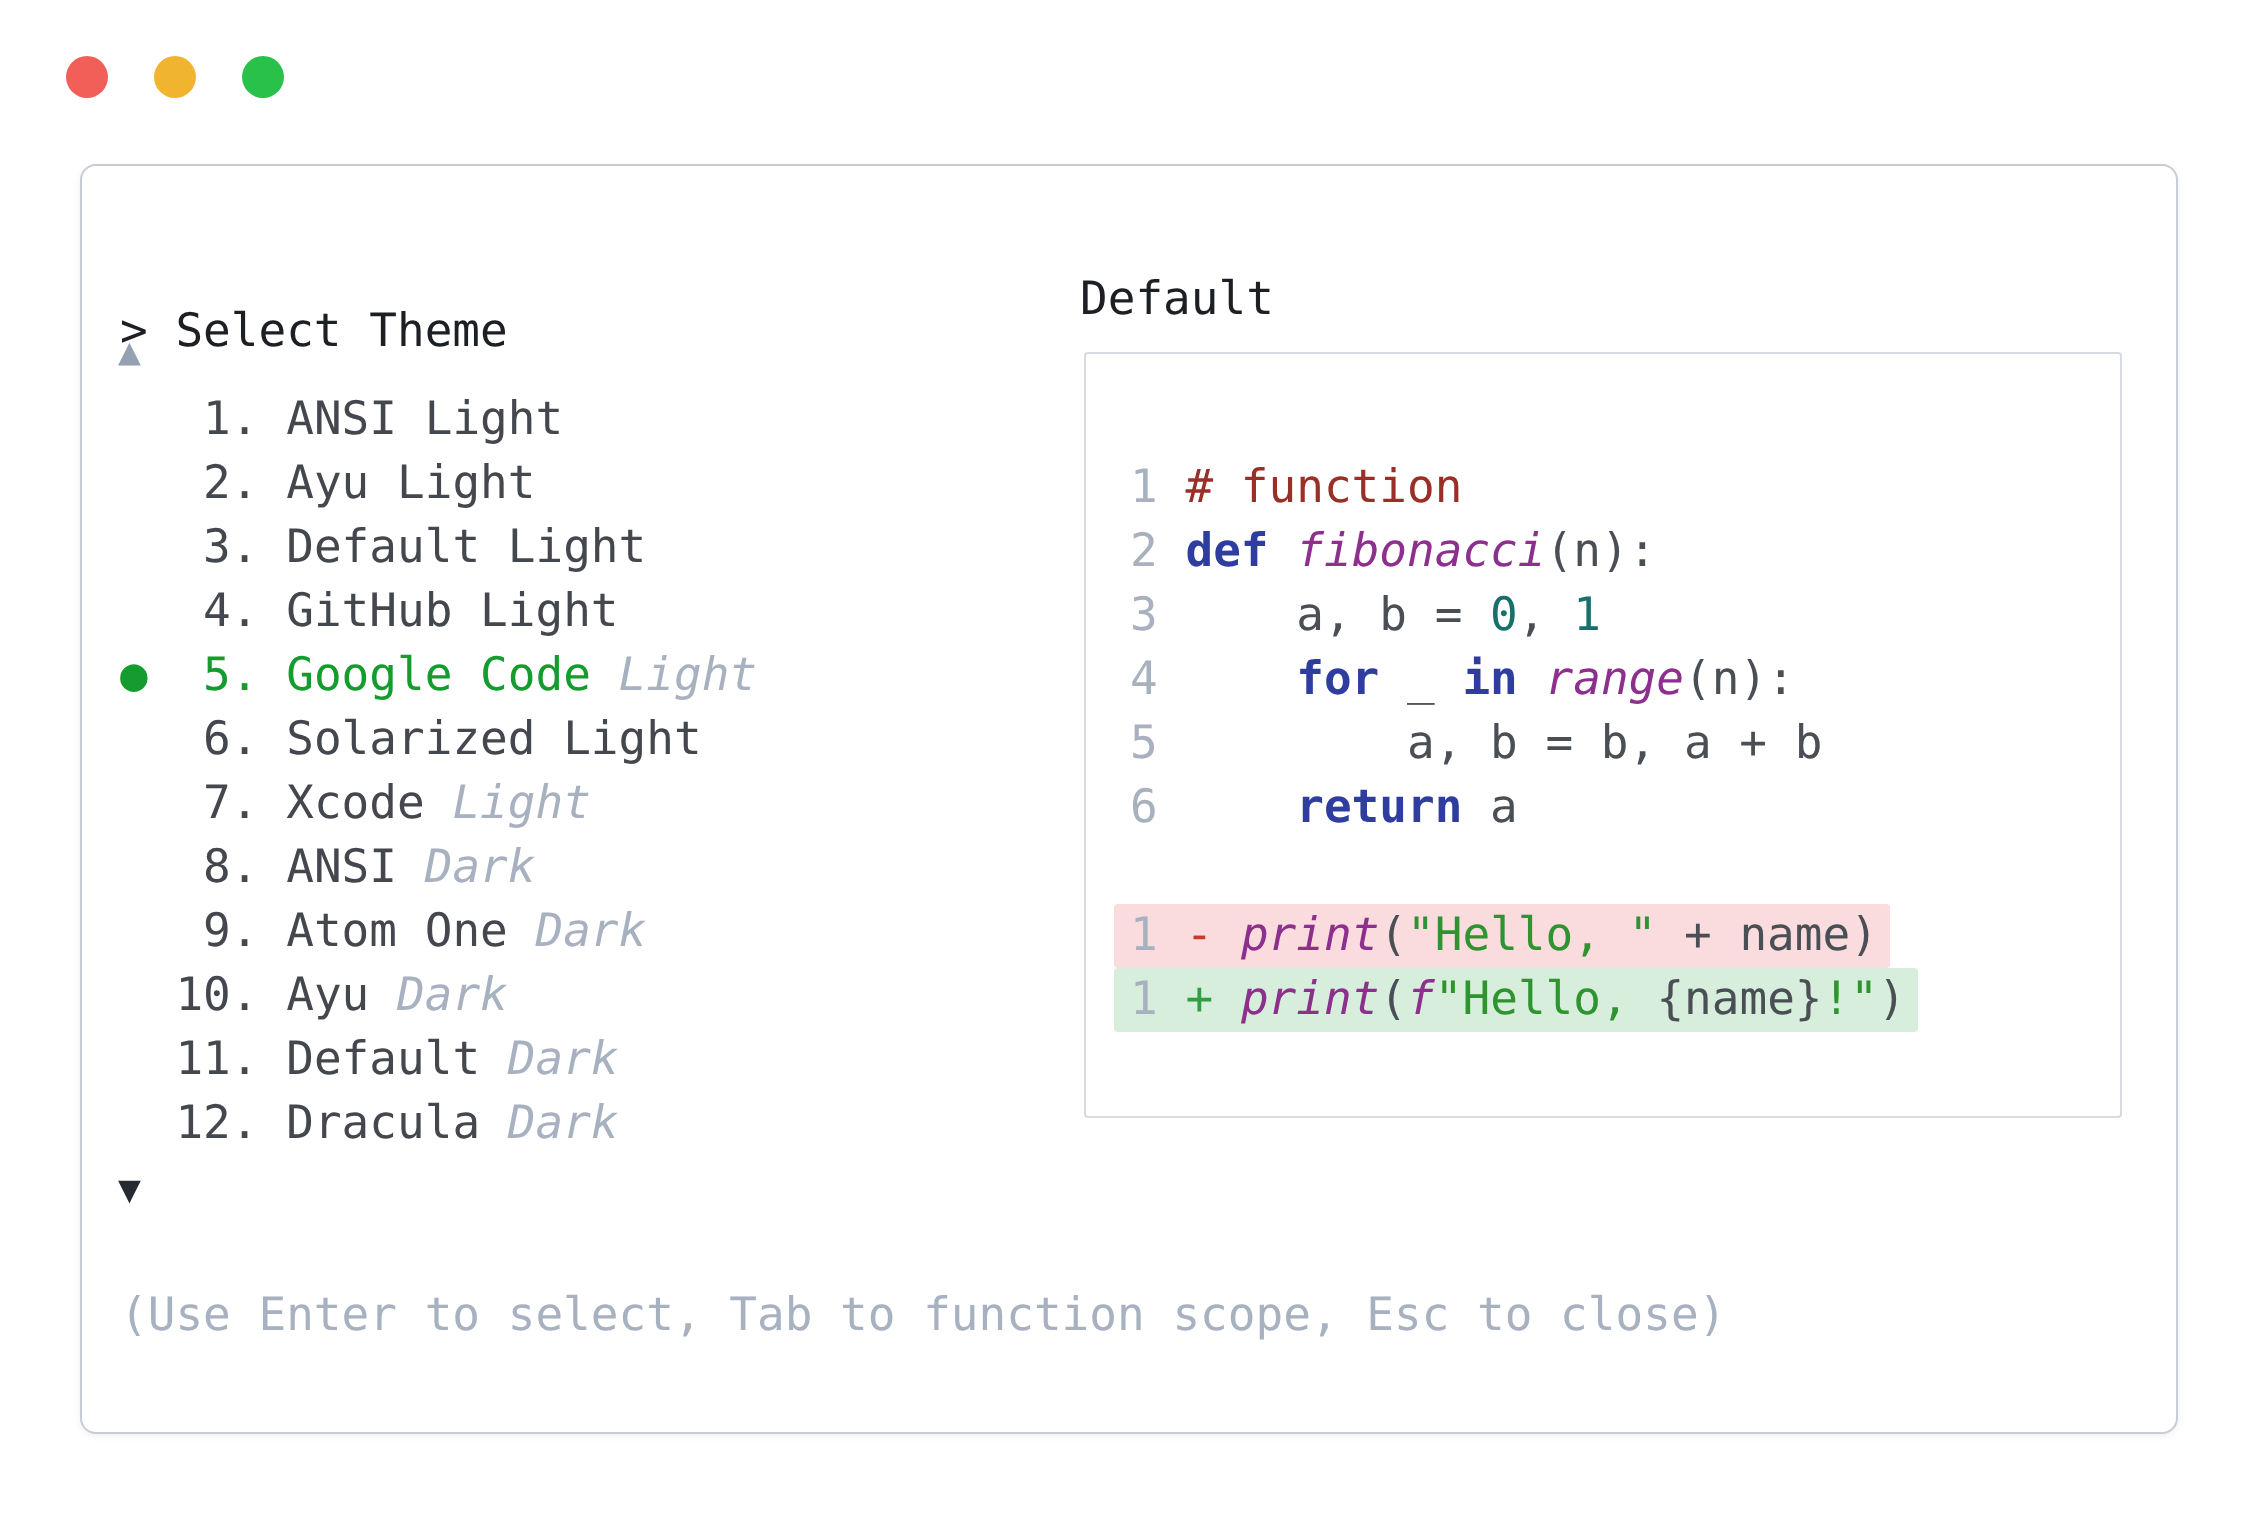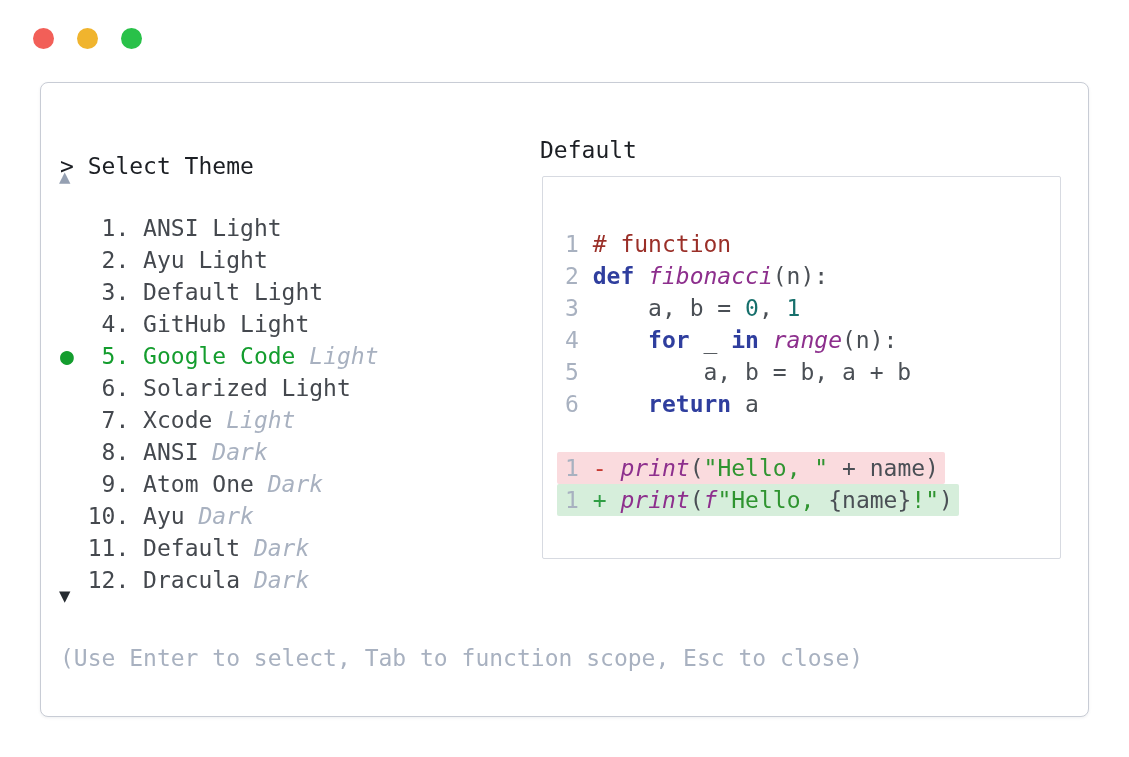--- a/index.html
+++ b/index.html
@@ -13,21 +13,21 @@
   .dot.zoom{background:var(--maximize,#29c149);}
 
   .panel{position:absolute;left:40px;top:82px;width:1049px;height:635px;
          border:1.5px solid var(--panel-border,#c8ccd5);border-radius:8px;background:#fff;
          box-shadow:0 1px 3px rgba(90,100,120,0.10);}
 
   .abs{position:absolute;white-space:pre;line-height:32px;}
   #select-title{left:60px;top:150px;color:var(--title,#1c1f24);}
   #up-arrow{left:59px;top:160px;font-size:19px;color:var(--arrow-up,#95a0b2);line-height:32px;}
   #down-arrow{left:59px;top:579px;font-size:19px;color:var(--arrow-down,#262b31);line-height:32px;}
-  #theme-list{left:60px;top:212px;}
+  #theme-list{left:60px;top:194px;}
   .trow{height:32px;line-height:32px;white-space:pre;}
   .trow .bullet{color:var(--sel-green,#149d2e);}
   .trow .tnum,.trow .tlabel{color:var(--item,#44484e);}
   .trow .tmuted{color:var(--muted,#a8b1c0);font-style:italic;}
   .trow.sel .tnum,.trow.sel .tlabel{color:var(--sel-green,#149d2e);}
   #hint{left:60px;top:642px;color:var(--muted,#a8b1c0);}
 
   #preview-title{left:540px;top:134px;color:var(--title,#1c1f24);}
   #preview-box{position:absolute;left:542px;top:176px;width:519px;height:383px;
                border:1.5px solid var(--preview-border,#d7dae1);border-radius:2px;background:#fff;}

